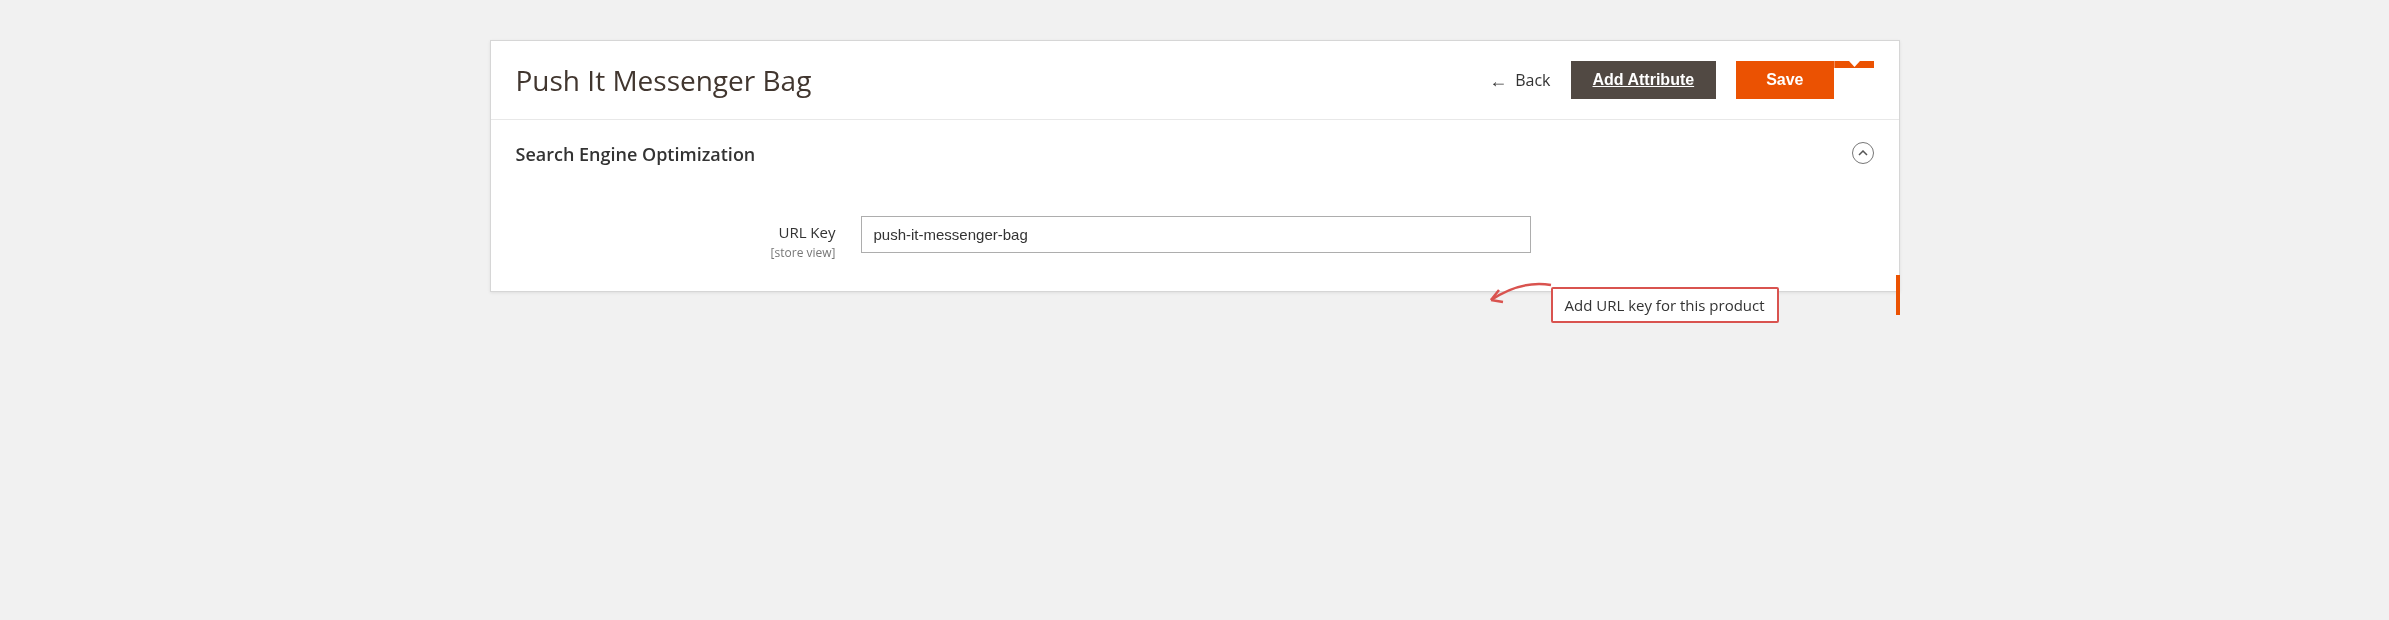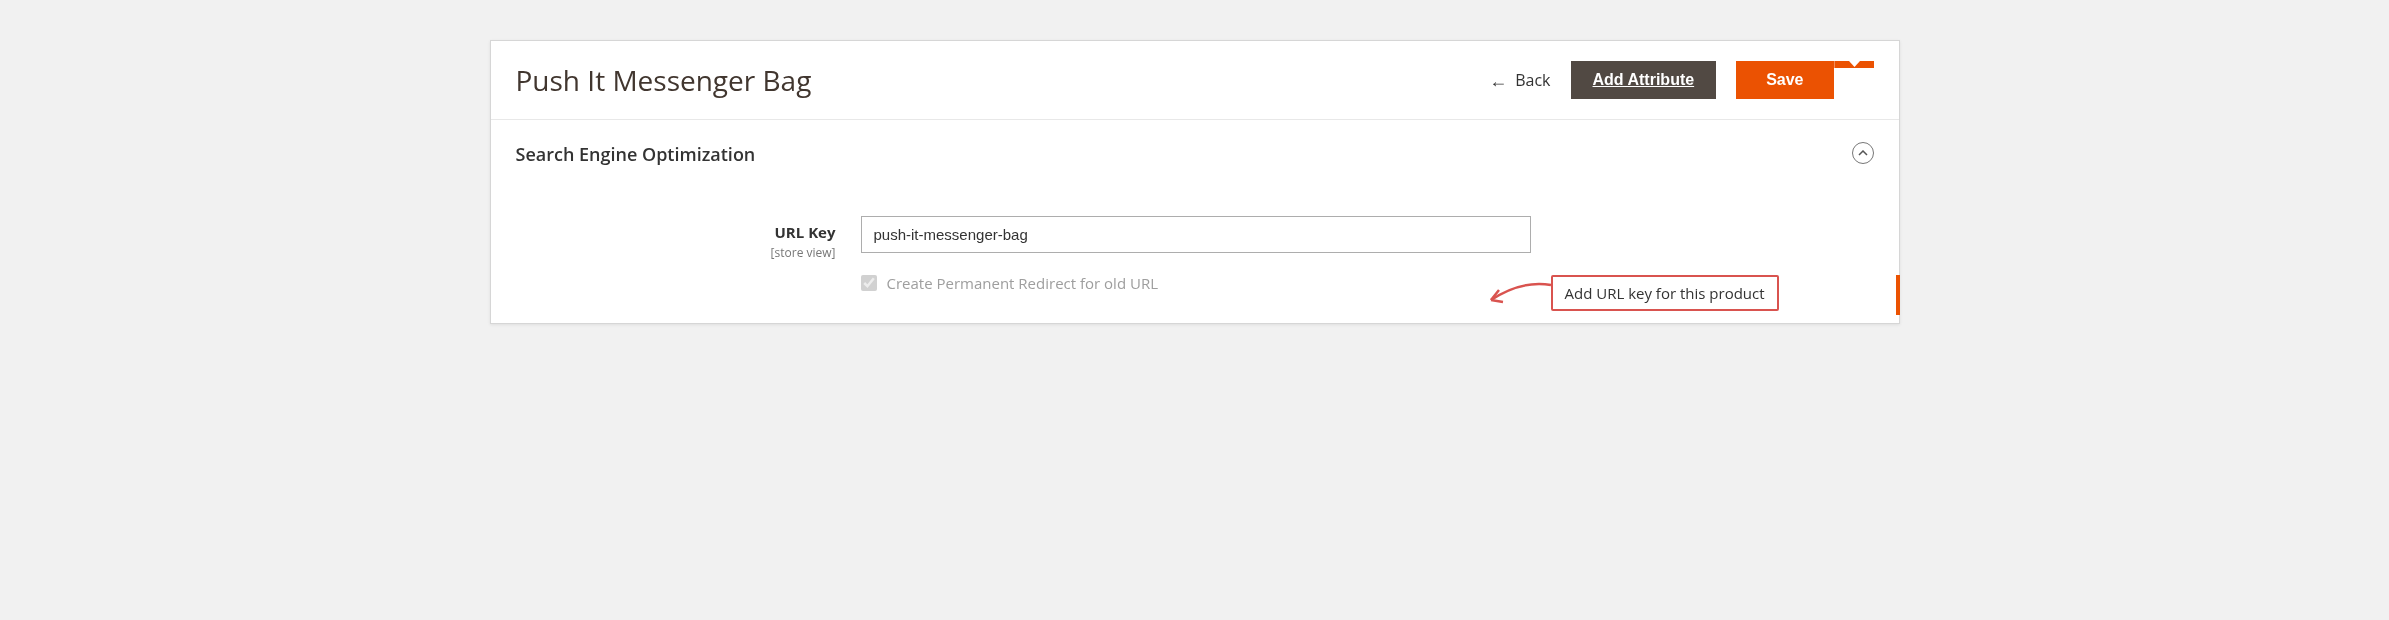--- a/index.html
+++ b/index.html
@@ -103,21 +103,21 @@
     }
     .label-col {
       width: 345px;
       text-align: right;
       padding-right: 25px;
       padding-top: 6px;
     }
     .label-col .label {
       font-size: 15px;
       color: #333;
-      font-weight: 700;
+      font-weight: 400;
     }
     .label-col .scope {
       font-size: 12px;
       color: #777;
       display: block;
       margin-top: 2px;
     }
     .input-col {
       width: 670px;
     }
@@ -156,20 +156,21 @@
       pointer-events: none;
     }
     .annotation-box {
       border: 2px solid #d9534f;
       padding: 6px 12px;
       background: #fff;
       color: #333;
       font-size: 15px;
       border-radius: 2px;
       white-space: nowrap;
+      margin-top: 12px;
     }
     .orange-edge {
       position: absolute;
       right: -1px;
       top: 155px;
       width: 4px;
       height: 40px;
       background: #eb5202;
     }
   </style>
@@ -205,24 +206,20 @@
         </svg>
     </div>
 
     <div class="form-row">
       <div class="label-col">
         <span class="label">URL Key</span>
         <span class="scope">[store view]</span>
       </div>
       <div class="input-col">
         <input type="text" class="text-input" value="push-it-messenger-bag" style="">
-        <div class="checkbox-row">
-          <input type="checkbox" checked="" disabled="" style="">
-          <span>Create Permanent Redirect for old URL</span>
-        </div>
       </div>
     </div>
 
     <svg class="annotation-arrow" width="75" height="30" viewBox="0 0 75 30">
       <path d="M70 5 Q 40 0, 10 20" stroke="#d9534f" stroke-width="2.5" fill="none"></path>
       <path d="M10 20 L18 10 M10 20 L22 22" stroke="#d9534f" stroke-width="2.5" fill="none"></path>
     </svg>
     <div class="annotation">
       <div class="annotation-box">Add URL key for this product</div>
     </div>

